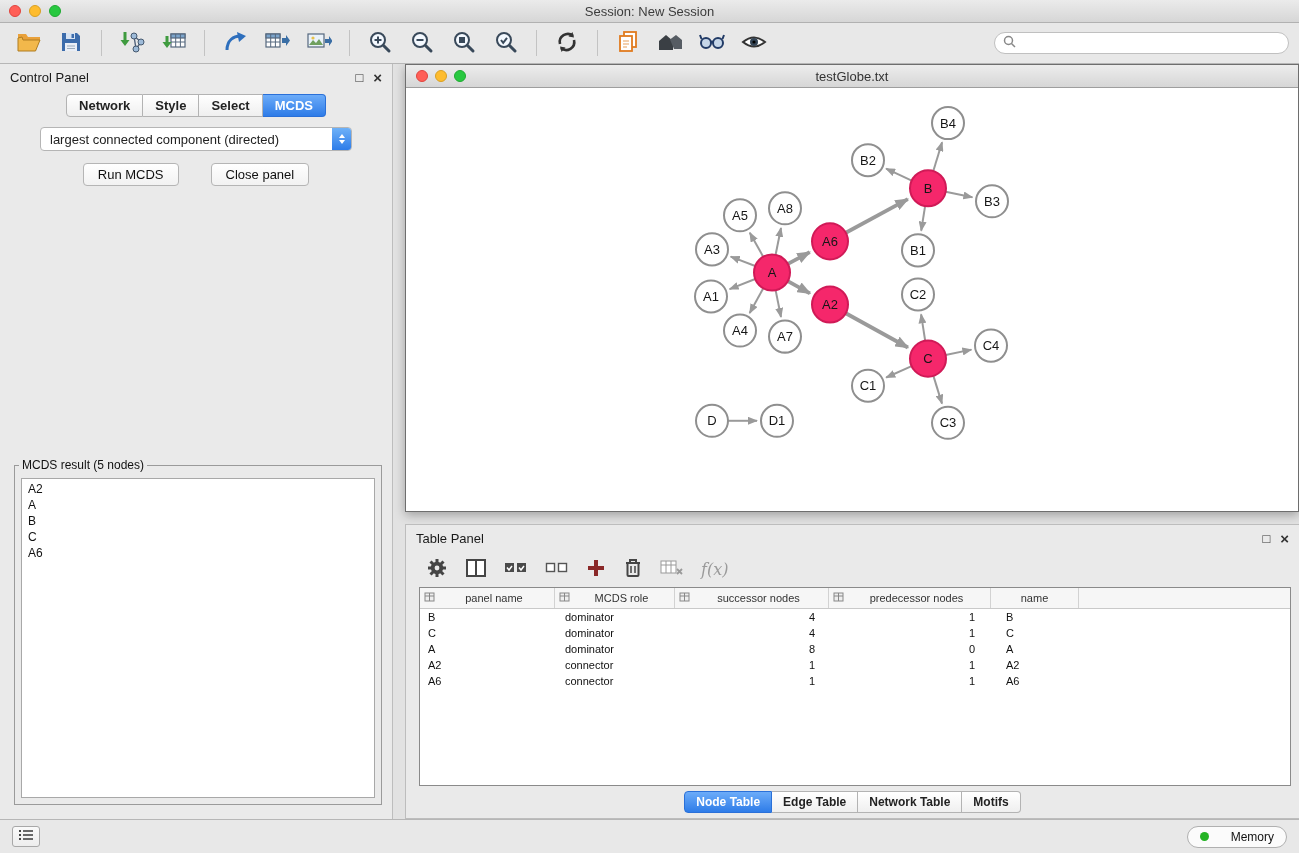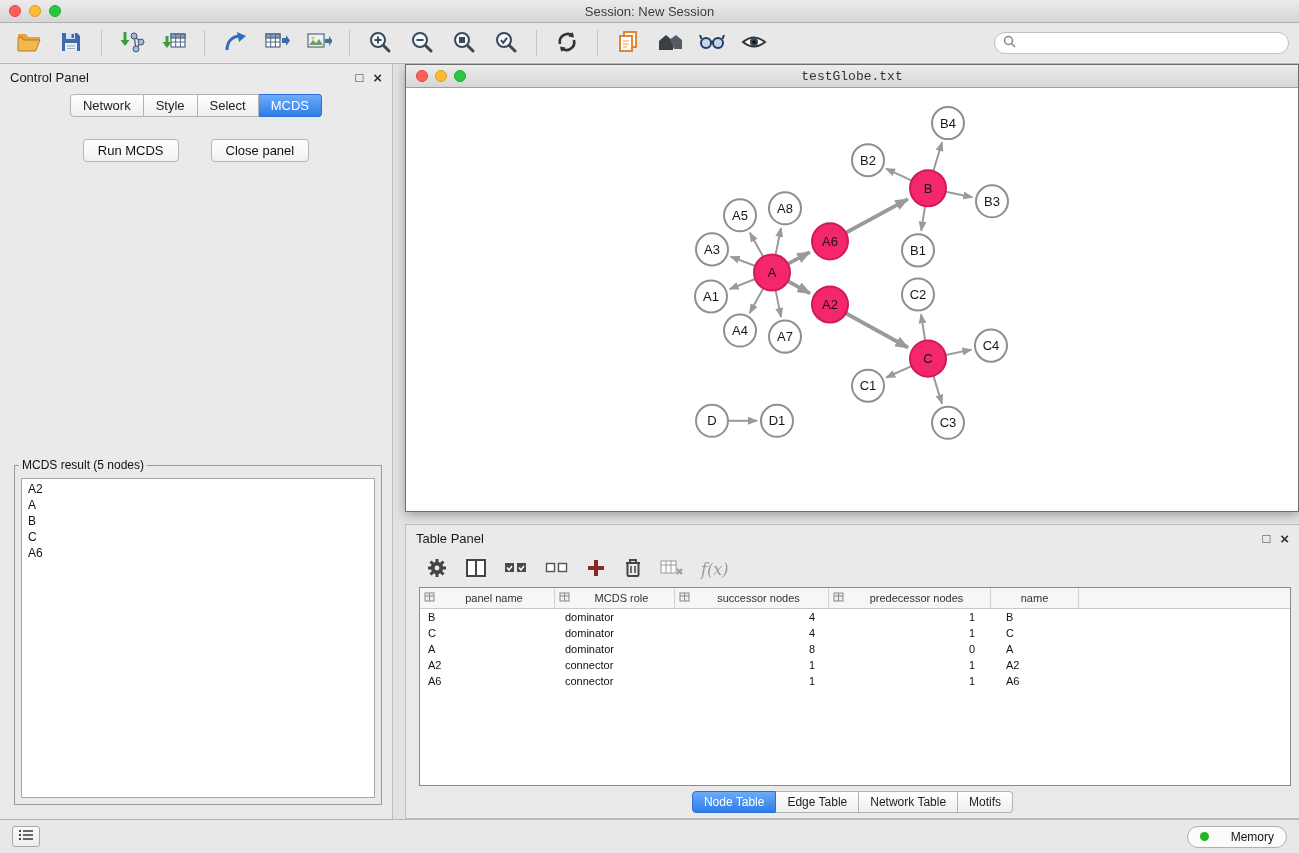--- a/index.html
+++ b/index.html
@@ -49,21 +49,21 @@
     border-right:1px solid #bdbdbd; display:flex; flex-direction:column;
   }
   .panel-header { height:26px; flex:0 0 26px; display:flex; align-items:center; padding:0 10px; font-size:13px; color:#1a1a1a; }
   .win-controls { margin-left:auto; display:flex; gap:10px; align-items:center; color:#333; }
   .wc-float { font-size:13px; line-height:13px; }
   .wc-close { font-size:15px; font-weight:bold; line-height:13px; }
 
   .cp-tabs { display:flex; justify-content:center; padding:4px 0 10px; }
   .seg-tab {
     border:1px solid #b3b3b3; border-left:none; padding:3px 12px;
-    background:linear-gradient(#ffffff,#efefef); font-size:13px; color:#222; cursor:default;
+    background:linear-gradient(#ffffff,#efefef); font-size:13px; color:#222; cursor:default;font-weight:bold;
   }
   .seg-tab:first-child { border-left:1px solid #b3b3b3; border-radius:4px 0 0 4px; }
   .seg-tab:last-child { border-radius:0 4px 4px 0; }
   .seg-tab.selected { background:linear-gradient(#6cacf9,#2e7ce8); color:#fff; border-color:#2a70d8; }
 
   .opt-label { text-align:center; margin:14px 0 10px; color:#111; }
   .dropdown {
     margin:0 auto; width:312px; height:24px; flex:0 0 24px; background:#fff;
     border:1px solid #b5b5b5; border-radius:4px; position:relative;
     display:flex; align-items:center; padding-left:9px; font-size:13px;
@@ -99,21 +99,21 @@
   .right-col { flex:1; display:flex; flex-direction:column; margin-left:12px; min-width:0; }
 
   .network-window {
     height:448px; flex:0 0 448px; background:#fff;
     border:1px solid #6e6e6e; box-shadow:0 3px 10px rgba(0,0,0,0.3);
     display:flex; flex-direction:column;
   }
   .nw-titlebar {
     height:23px; flex:0 0 23px; position:relative;
     background:linear-gradient(#ededed,#d6d6d6); border-bottom:1px solid #9e9e9e;
-    display:flex; align-items:center; justify-content:center; font-size:13px; color:#333;font-family:Liberation Mono, monospace;
+    display:flex; align-items:center; justify-content:center; font-size:13px; color:#333;
   }
   .nw-traffic { position:absolute; left:10px; top:5px; display:flex; gap:7px; }
   .nw-canvas { flex:1; background:#fff; position:relative; overflow:hidden; }
   .nw-canvas svg { display:block; width:100%; height:100%; }
 
   .panel-gap { height:12px; flex:0 0 12px; }
 
   
   .table-panel {
     flex:1; background:#eaeaea; border:1px solid #bdbdbd; border-right:none;
@@ -358,20 +358,27 @@
         <span class="win-controls">
           <span class="wc-float">□</span>
           <span class="wc-close">×</span>
         </span>
       </div>
       <div class="cp-tabs">
         <span class="seg-tab">Network</span>
         <span class="seg-tab">Style</span>
         <span class="seg-tab">Select</span>
         <span class="seg-tab selected">MCDS</span>
+      </div>
+      <div class="dropdown">
+        <span>largest connected component (directed)</span>
+        <span class="dropdown-stepper">
+          <span class="tri-up"></span>
+            <span class="tri-down"></span>
+        </span>
       </div>
       <div class="btn-row">
         <button class="btn">Run MCDS</button>
         <button class="btn">Close panel</button>
       </div>
       <div class="result-fieldset">
         <span class="result-legend">MCDS result (5 nodes)</span>
         <div class="result-list">
             <div class="result-item">A2</div>
             <div class="result-item">A</div>

